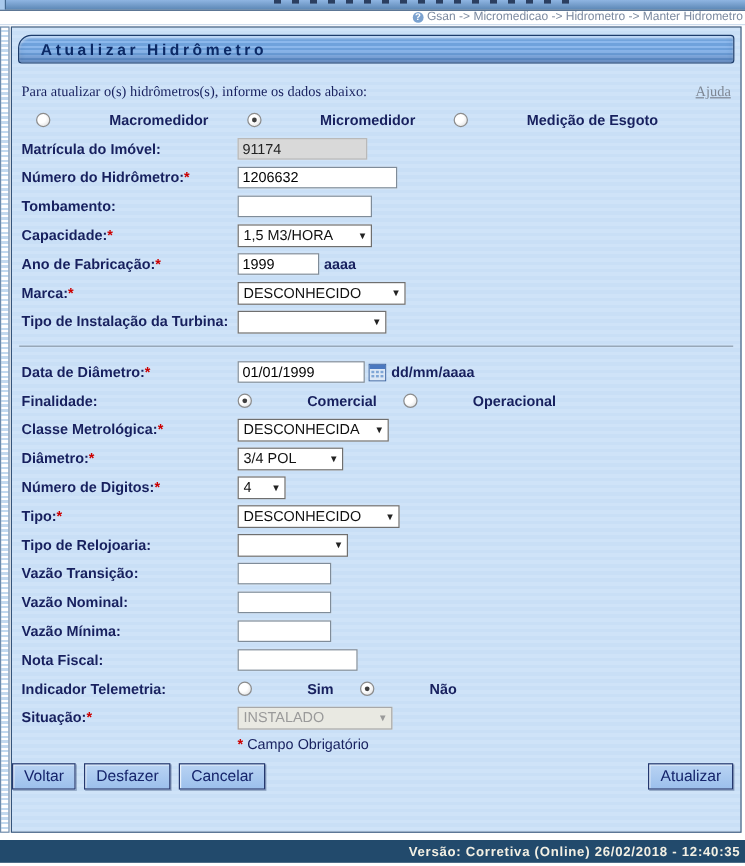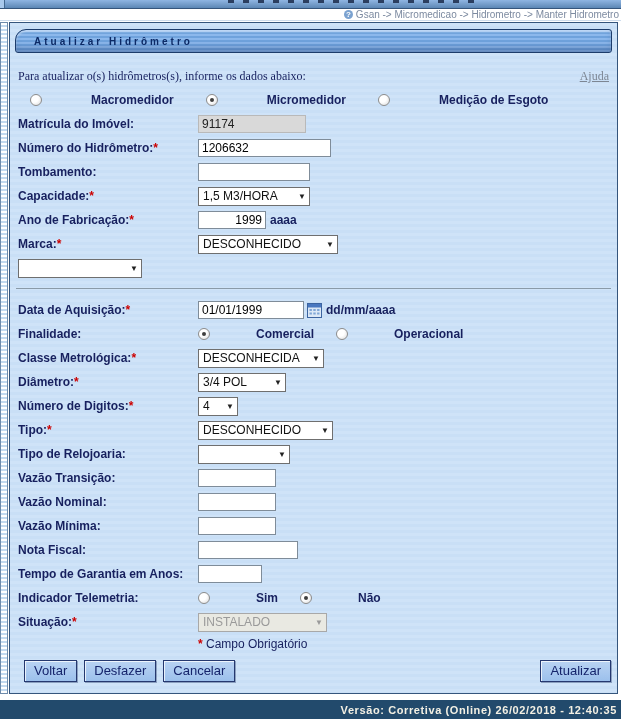--- a/index.html
+++ b/index.html
@@ -20,21 +20,21 @@
   
   .wrap { display:flex; margin:1px 3px 0 0; height:672px; }
   .strip { width:8px; border:1px solid #6e8bab; background:repeating-linear-gradient(#ffffff 0 2px,#c2d9ef 2px 4px); }
   .panel { flex:1; margin-left:1px; border:1px solid #35557c; background:repeating-linear-gradient(#cfe3f8 0 3px,#c9dff6 3px 6px); position:relative; }
 
   
   .titlebar { margin:6px 5px 0 5px; height:24px; border:1px solid #1d3c6b; border-radius:11px 3px 3px 3px;
     background:repeating-linear-gradient(#8cb8ec 0 2px,#6fa2dc 2px 4px);
     box-shadow:inset 0 -7px 9px -4px rgba(15,35,85,.4), inset 0 2px 2px rgba(255,255,255,.45);
     display:flex; align-items:center; padding-left:18px; }
-  .title-text { font-size:10px; font-weight:bold; letter-spacing:3px; color:#0c2a66; }
+  .title-text { font-size:13px; font-weight:bold; letter-spacing:3px; color:#0c2a66; }
 
   .introrow { display:flex; justify-content:space-between; align-items:baseline; margin:16px 8px 0 8px;font-family:Liberation Serif, serif; }
   .intro { font-size:12px; color:#17205e; }
   .ajuda { font-size:12px; color:#7d8693; text-decoration:underline; cursor:pointer; }
 
   
   .mtypes { display:flex; align-items:center; margin:9px 0 0 20px; }
   .mtypes .grp { display:flex; align-items:center; gap:9px; margin-right:32px; }
   .opt-label { font-size:12px; font-weight:bold; color:#17205e;padding-left:40px; }
 
@@ -56,21 +56,21 @@
   .sel[data-disabled="true"] .sel-txt, .sel[data-disabled="true"] .arr { color:#9a9a9a; }
   .suffix { font-size:12px; font-weight:bold; color:#17205e; margin-left:4px; }
   .cal { width:15px; height:15px; margin-left:3px; cursor:pointer; flex-shrink:0; display:inline-block; }
 
   .divider { height:1px; background:#8a9aa8; margin:8px 6px 9px 6px; }
   .radgrp { display:flex; align-items:center; gap:6px; }
   .radgrp .sp { width:10px; }
 
   .note { margin:3px 0 0 188px; font-size:12px; color:#17205e; }
 
-  .btnrow { display:flex; align-items:flex-end; margin:9px 6px 0 14px; gap:7px; }
+  .btnrow { display:flex; align-items:flex-end; margin:9px 6px 0 0; gap:7px; }
   .btn { font-family:inherit; font-size:13px; color:#15246b; background:linear-gradient(#b9d3f3,#9cc0ec);
     border:1px solid #25386f; padding:2px 9px 3px; cursor:pointer;
     box-shadow:inset 1px 1px 0 rgba(255,255,255,.75), 1px 1px 0 rgba(20,40,90,.35); }
   .btn-right { margin-left:auto; }
 
   
   .gapw { height:6px; background:#fff; }
   .footer { height:19px; background:#224a6c; display:flex; align-items:center; justify-content:flex-end; padding-right:4px; }
   .footer-text { color:#f3f0e4; font-size:11px; font-weight:bold; letter-spacing:.6px; }
 </style>
@@ -130,43 +130,44 @@
       </div>
       <div class="row">
         <span class="lbl"><span>Capacidade:</span><span class="req">*</span></span>
         <div class="sel" style="width:112px">
           <span class="sel-txt">1,5 M3/HORA</span>
             <span class="arr">▼</span>
         </div>
       </div>
       <div class="row">
         <span class="lbl"><span>Ano de Fabricação:</span><span class="req">*</span></span>
-        <input class="txt" style="width: 68px; text-align: right;" value="1999">
+        <input class="txt" style="width: 68px;" value="1999">
         <span class="suffix">aaaa</span>
       </div>
       <div class="row">
         <span class="lbl"><span>Marca:</span><span class="req">*</span></span>
         <div class="sel" style="width:140px">
           <span class="sel-txt">DESCONHECIDO</span>
             <span class="arr">▼</span>
         </div>
       </div>
       <div class="row">
+        <span class="lbl">Tipo de Instalação da Turbina:</span>
         <div class="sel" style="width:124px">
           <span class="sel-txt"></span>
             <span class="arr">▼</span>
         </div>
       </div>
     </div>
 
     <div class="divider"></div>
 
     <div class="rows2">
       <div class="row">
-        <span class="lbl"><span>Data de Aquisição:</span><span class="req">*</span></span>
+        <span class="lbl"><span>Data de Diâmetro:</span><span class="req">*</span></span>
         <input class="txt" style="width: 106px;" value="01/01/1999">
         <span class="cal">
           <svg width="15" height="15" viewBox="0 0 15 15">
             <rect x="0.5" y="0.5" width="14" height="14" fill="#dce8f6" stroke="#3c64a0"></rect>
             <rect x="1" y="1" width="13" height="3.5" fill="#4a78c0"></rect>
             <g fill="#7fa6d6">
               <rect x="2.5" y="6" width="2.4" height="2"></rect>
                 <rect x="6.3" y="6" width="2.4" height="2"></rect>
                 <rect x="10.1" y="6" width="2.4" height="2"></rect>
               <rect x="2.5" y="9.5" width="2.4" height="2"></rect>
@@ -232,24 +233,20 @@
       </div>
       <div class="row">
         <span class="lbl">Vazão Mínima:</span>
         <input class="txt" style="width: 78px;" value="">
       </div>
       <div class="row">
         <span class="lbl">Nota Fiscal:</span>
         <input class="txt" style="width: 100px;" value="">
       </div>
       <div class="row">
-        <span class="lbl">Tempo de Garantia em Anos:</span>
-        <input class="txt" style="width: 64px;" value="">
-      </div>
-      <div class="row">
         <span class="lbl">Indicador Telemetria:</span>
         <span class="radgrp">
           <span class="radio" data-checked="false"></span>
           <span class="opt-label">Sim</span>
           <span class="sp"></span>
           <span class="radio" data-checked="true"></span>
           <span class="opt-label">Não</span>
         </span>
       </div>
       <div class="row">

